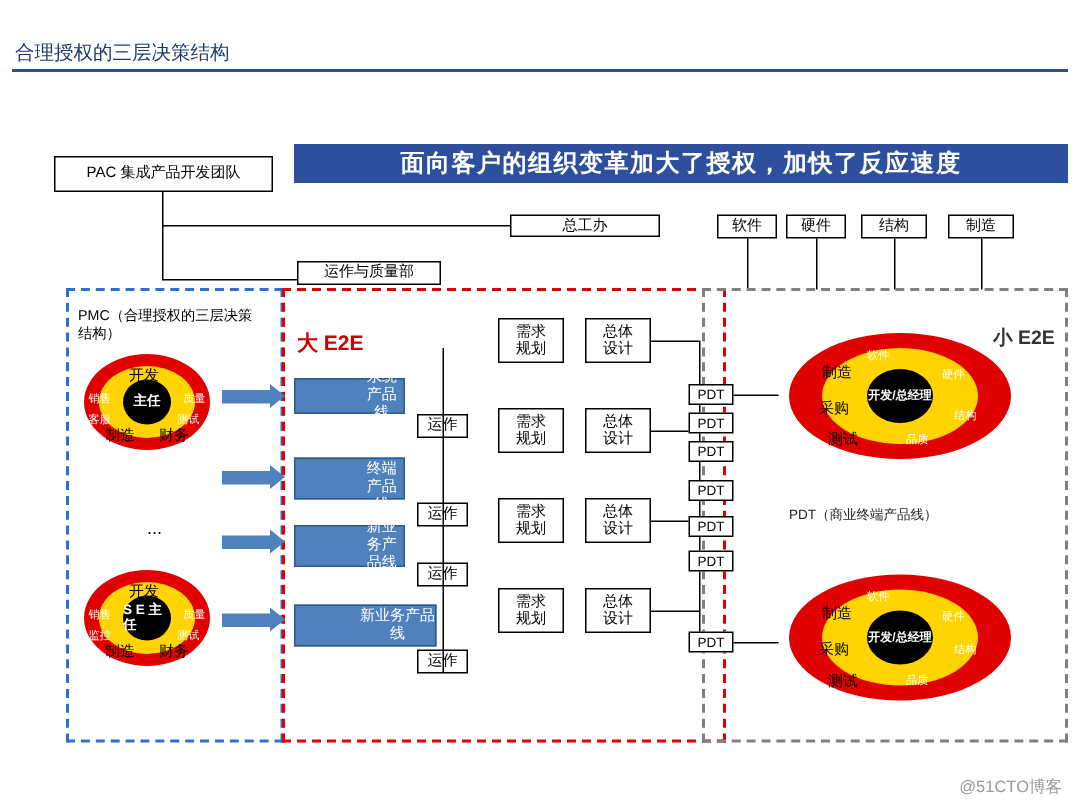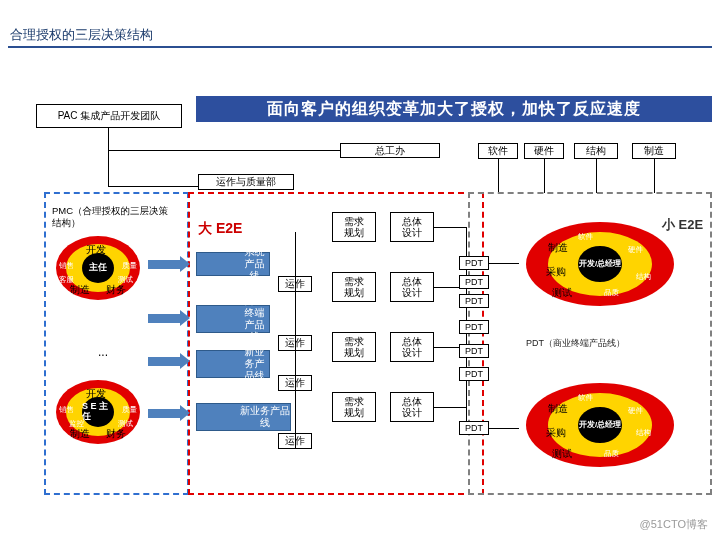--- a/index.html
+++ b/index.html
@@ -118,21 +118,21 @@
 <div class="ring-label mid" style="left:86px;top:243px;">开发</div>
 <div class="ring-label mid" style="left:70px;top:283px;">制造</div>
 <div class="ring-label mid" style="left:106px;top:283px;">财务</div>
 
 <div class="dots" style="left:98px;top:345px;">...</div>
 
 <div class="circ circ-outer" style="left:56px;top:380px;width:84px;height:64px;"></div>
 <div class="circ circ-mid" style="left:66px;top:388px;width:64px;height:48px;"></div>
 <div class="circ circ-core" style="left:82px;top:397px;width:32px;height:30px;">S E 主任</div>
 <div class="ring-label" style="left:59px;top:405px;">销售</div>
-<div class="ring-label" style="left:69px;top:419px;">监控</div>
+<div class="ring-label" style="left:59px;top:419px;">监控</div>
 <div class="ring-label" style="left:122px;top:405px;">质量</div>
 <div class="ring-label" style="left:118px;top:419px;">测试</div>
 <div class="ring-label mid" style="left:86px;top:387px;">开发</div>
 <div class="ring-label mid" style="left:70px;top:427px;">制造</div>
 <div class="ring-label mid" style="left:106px;top:427px;">财务</div>
 
 <div class="arrow" style="left:148px;top:256px;width:44px;height:17px;">
   <div class="shaft" style="width:32px;"></div>
     <div class="head" style="left:32px;"></div>
 </div>

